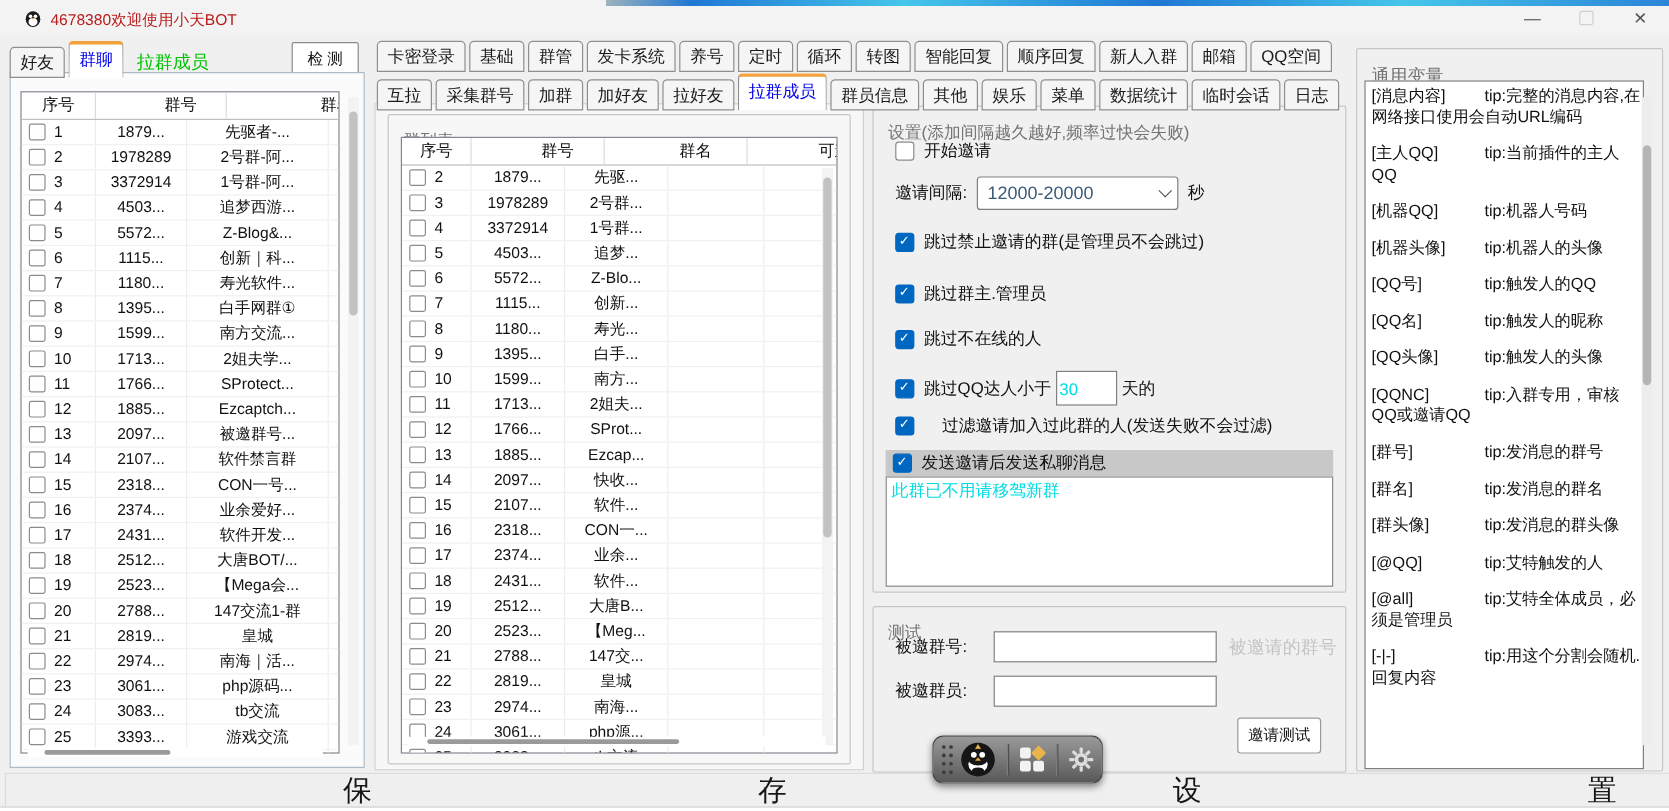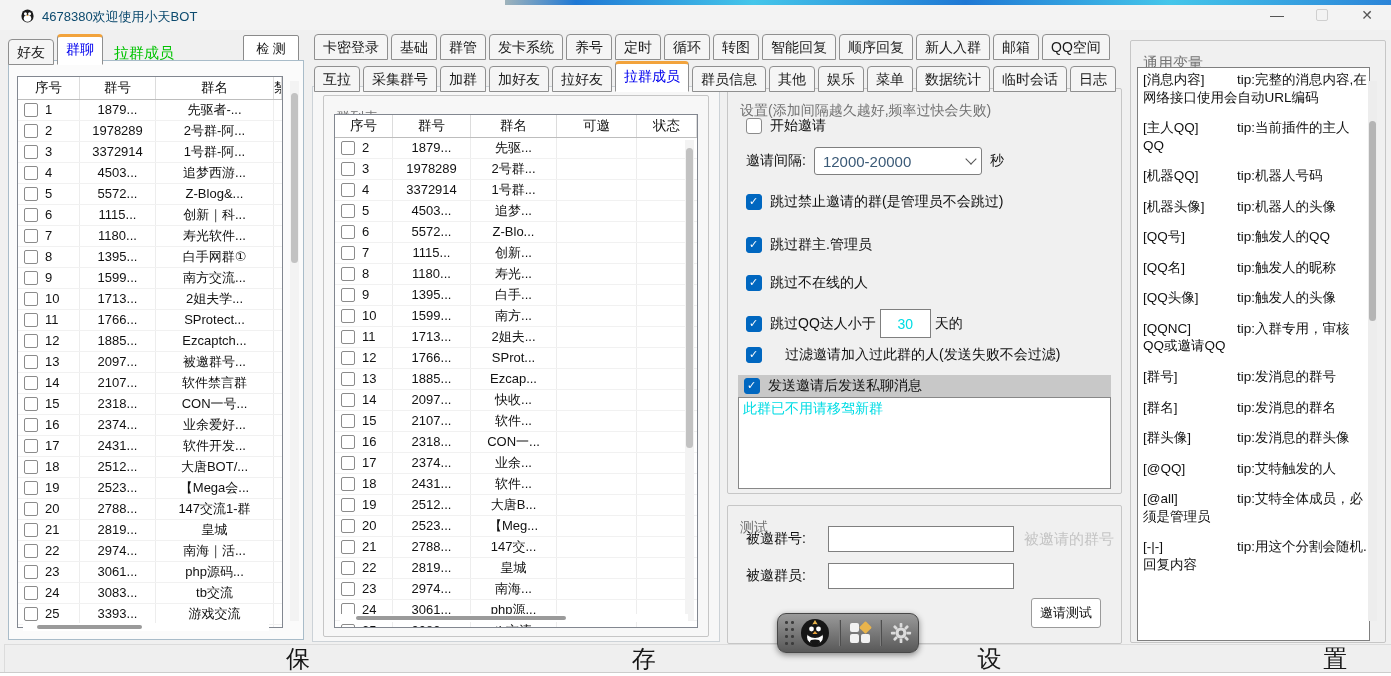--- a/index.html
+++ b/index.html
@@ -3,21 +3,21 @@
 <meta charset="utf-8">
 <style>
   html,body{margin:0;padding:0;background:#d7dbde;}
   #app{position:relative;width:1391px;height:676px;background:#f0f0f0;overflow:hidden;
        font-family:"Liberation Sans","DejaVu Sans",sans-serif;color:#111;}
   
   .blue-strip{position:absolute;left:505px;top:0;width:886px;height:5px;z-index:5;
     background:linear-gradient(90deg,#9fb3bb 0%,#1f78d4 8%,#45c6ea 28%,#1f78d4 52%,#45c6ea 75%,#2b84d8 100%);}
   .titlebar{position:absolute;left:0;top:0;width:100%;height:30px;background:#f3f3f3;}
   .app-icon{position:absolute;left:20px;top:8px;width:15px;height:15px;}
-  .title-text{position:absolute;left:42px;top:8px;font-size:13px;color:#0c4a6e;white-space:nowrap;}
+  .title-text{position:absolute;left:42px;top:8px;font-size:13px;color:#b91c1c;white-space:nowrap;}
   .win-controls{position:absolute;right:16px;top:4px;display:flex;gap:31px;align-items:center;height:22px;}
   .wc{font-size:14px;color:#555;line-height:22px;text-align:center;width:16px;}
   .wc-max{width:10px;height:10px;border:1px solid #cfcfcf;border-radius:2px;}
   
   .tabbar{position:absolute;white-space:nowrap;z-index:4;}
   .tab{display:inline-block;margin-right:3px;padding:0 8px;height:24px;line-height:24px;vertical-align:bottom;
        background:#f5f5f5;border:1px solid #8f8f8f;border-radius:4px 4px 0 0;font-size:14px;color:#1a1a1a;}
   .tab.sel{background:#fff;border-top:3px solid var(--accent-orange,#f2a33c);color:var(--selected-tab-text,#0000ee);
        height:27px;line-height:24px;border-bottom:1px solid #fff;position:relative;z-index:6;}
   .tab.noframe{border:none;background:transparent;color:var(--green-tab-text,#00c300);font-size:15px;}
@@ -27,42 +27,42 @@
   .left-panel{position:absolute;left:8px;top:60px;width:294px;height:578px;border:1px solid #a9bcc9;background:#fbfbfb;}
   .mid-frame{position:absolute;left:312px;top:86px;width:406px;height:554px;border:1px solid #ccd2d7;background:#f7f7f7;}
   .gb{position:absolute;border:1px solid #c6c6c6;border-radius:2px;}
   .gb>.legend{position:absolute;top:-9px;left:8px;background:#f0f0f0;padding:0 4px;font-size:14px;color:#737373;white-space:nowrap;margin-top:22px;}
   .gb.on-frame>.legend{background:#f7f7f7;}
   
   .list-box{position:absolute;border:1px solid #828790;background:#fff;overflow:hidden;}
   .trow{display:grid;height:20px;line-height:20px;border-bottom:1px solid #f1f1f1;}
   .tbl-left .trow{grid-template-columns:62px 76px 118px 1fr;}
   .tbl-mid  .trow{grid-template-columns:58px 78px 86px 80px 1fr;}
-  .trow.thead{height:22px;line-height:22px;border-bottom:1px solid #bdbdbd;}
+  .trow.thead{height:22px;line-height:22px;border-bottom:1px solid #bdbdbd;gap:33px;}
   .tcell{text-align:center;font-size:13px;overflow:hidden;white-space:nowrap;border-right:1px solid #ededed;}
   .tcell:last-child{border-right:none;}
   .tcell.th{font-size:13.5px;border-right:1px solid #dcdcdc;}
   .tcell.c1{display:flex;align-items:center;text-align:left;}
   .cb{width:12px;height:12px;border:1px solid #8b8b8b;border-radius:2px;background:#fff;
       display:inline-block;margin:0 7px 0 6px;flex:0 0 auto;}
   
   .vscroll{position:absolute;width:9px;background:#f3f3f3;}
   .vthumb{position:absolute;left:1px;width:7px;background:#c2c2c2;border-radius:4px;}
   .hscroll{position:absolute;height:8px;background:#fff;}
   .hthumb{position:absolute;top:2px;height:4px;background:#9a9a9a;border-radius:3px;}
   
   .set-row{position:absolute;left:18px;display:flex;align-items:center;font-size:14px;white-space:nowrap;}
   .cbx{width:14px;height:14px;border:1px solid #8b8b8b;border-radius:3px;background:#fff;margin-right:8px;flex:0 0 auto;}
   .cbx.on{background:var(--checkbox-blue,#0067c0);border-color:var(--checkbox-blue,#0067c0);position:relative;}
   .cbx.on::after{content:"✓";position:absolute;left:2px;top:-1px;color:#fff;font-size:11px;line-height:14px;}
   .combo{display:inline-flex;align-items:center;justify-content:space-between;width:152px;height:26px;margin:0 8px;
          border:1px solid #7f7f7f;border-radius:3px;background:#fff;padding:0 6px 0 8px;}
   .combo .val{font-size:15px;color:var(--interval-text,#3b5a77);}
   .chev{width:7px;height:7px;border-right:1.5px solid #555;border-bottom:1.5px solid #555;transform:rotate(45deg);margin-top:-4px;}
-  .mini-input{width:45px;height:25px;border:1px solid #7f7f7f;background:#fff;text-align:center;font-size:14px;
+  .mini-input{width:45px;height:25px;border:1px solid #7f7f7f;background:#fff;font-size:14px;
          color:var(--cyan-text,#00dce4);margin:0 4px;font-family:inherit;}
   .band{position:absolute;left:10px;right:10px;height:22px;background:#c8c8c8;display:flex;align-items:center;font-size:14px;}
   .band .cbx{margin-left:6px;}
   .msgbox{position:absolute;left:10px;right:10px;height:86px;border:1px solid #888;background:#fff;
          font-size:14px;color:var(--cyan-text,#00dce4);padding:2px 4px;overflow:hidden;}
   
   .t-row{position:absolute;left:18px;display:flex;align-items:center;font-size:14px;white-space:nowrap;}
   .t-label{width:82px;}
   .t-input{width:176px;height:24px;border:1px solid #7f7f7f;background:#fff;font-size:14px;padding:0 4px;font-family:inherit;}
   .hint{color:var(--hint-gray,#c4c4c4);font-size:15px;margin-left:10px;}

